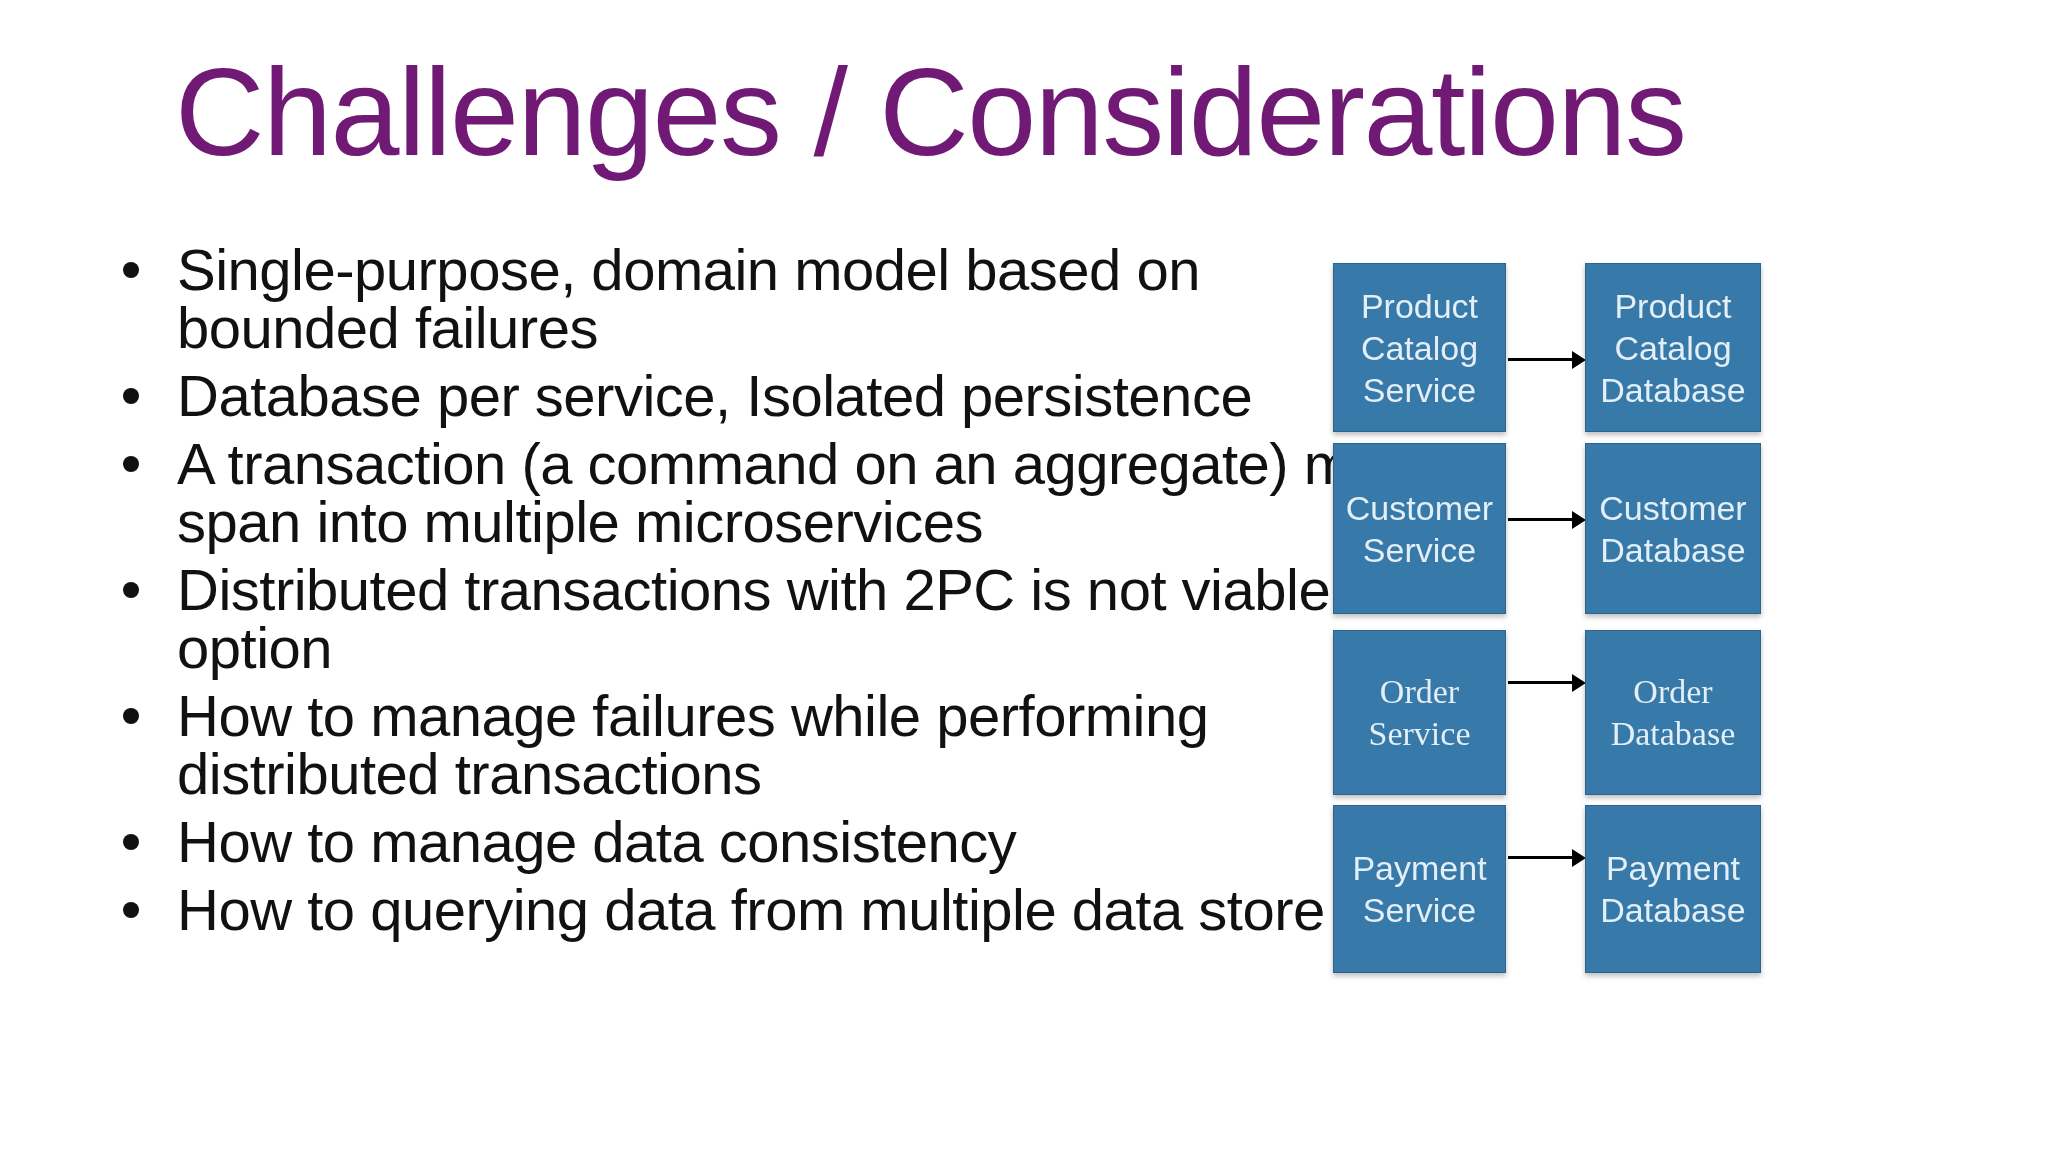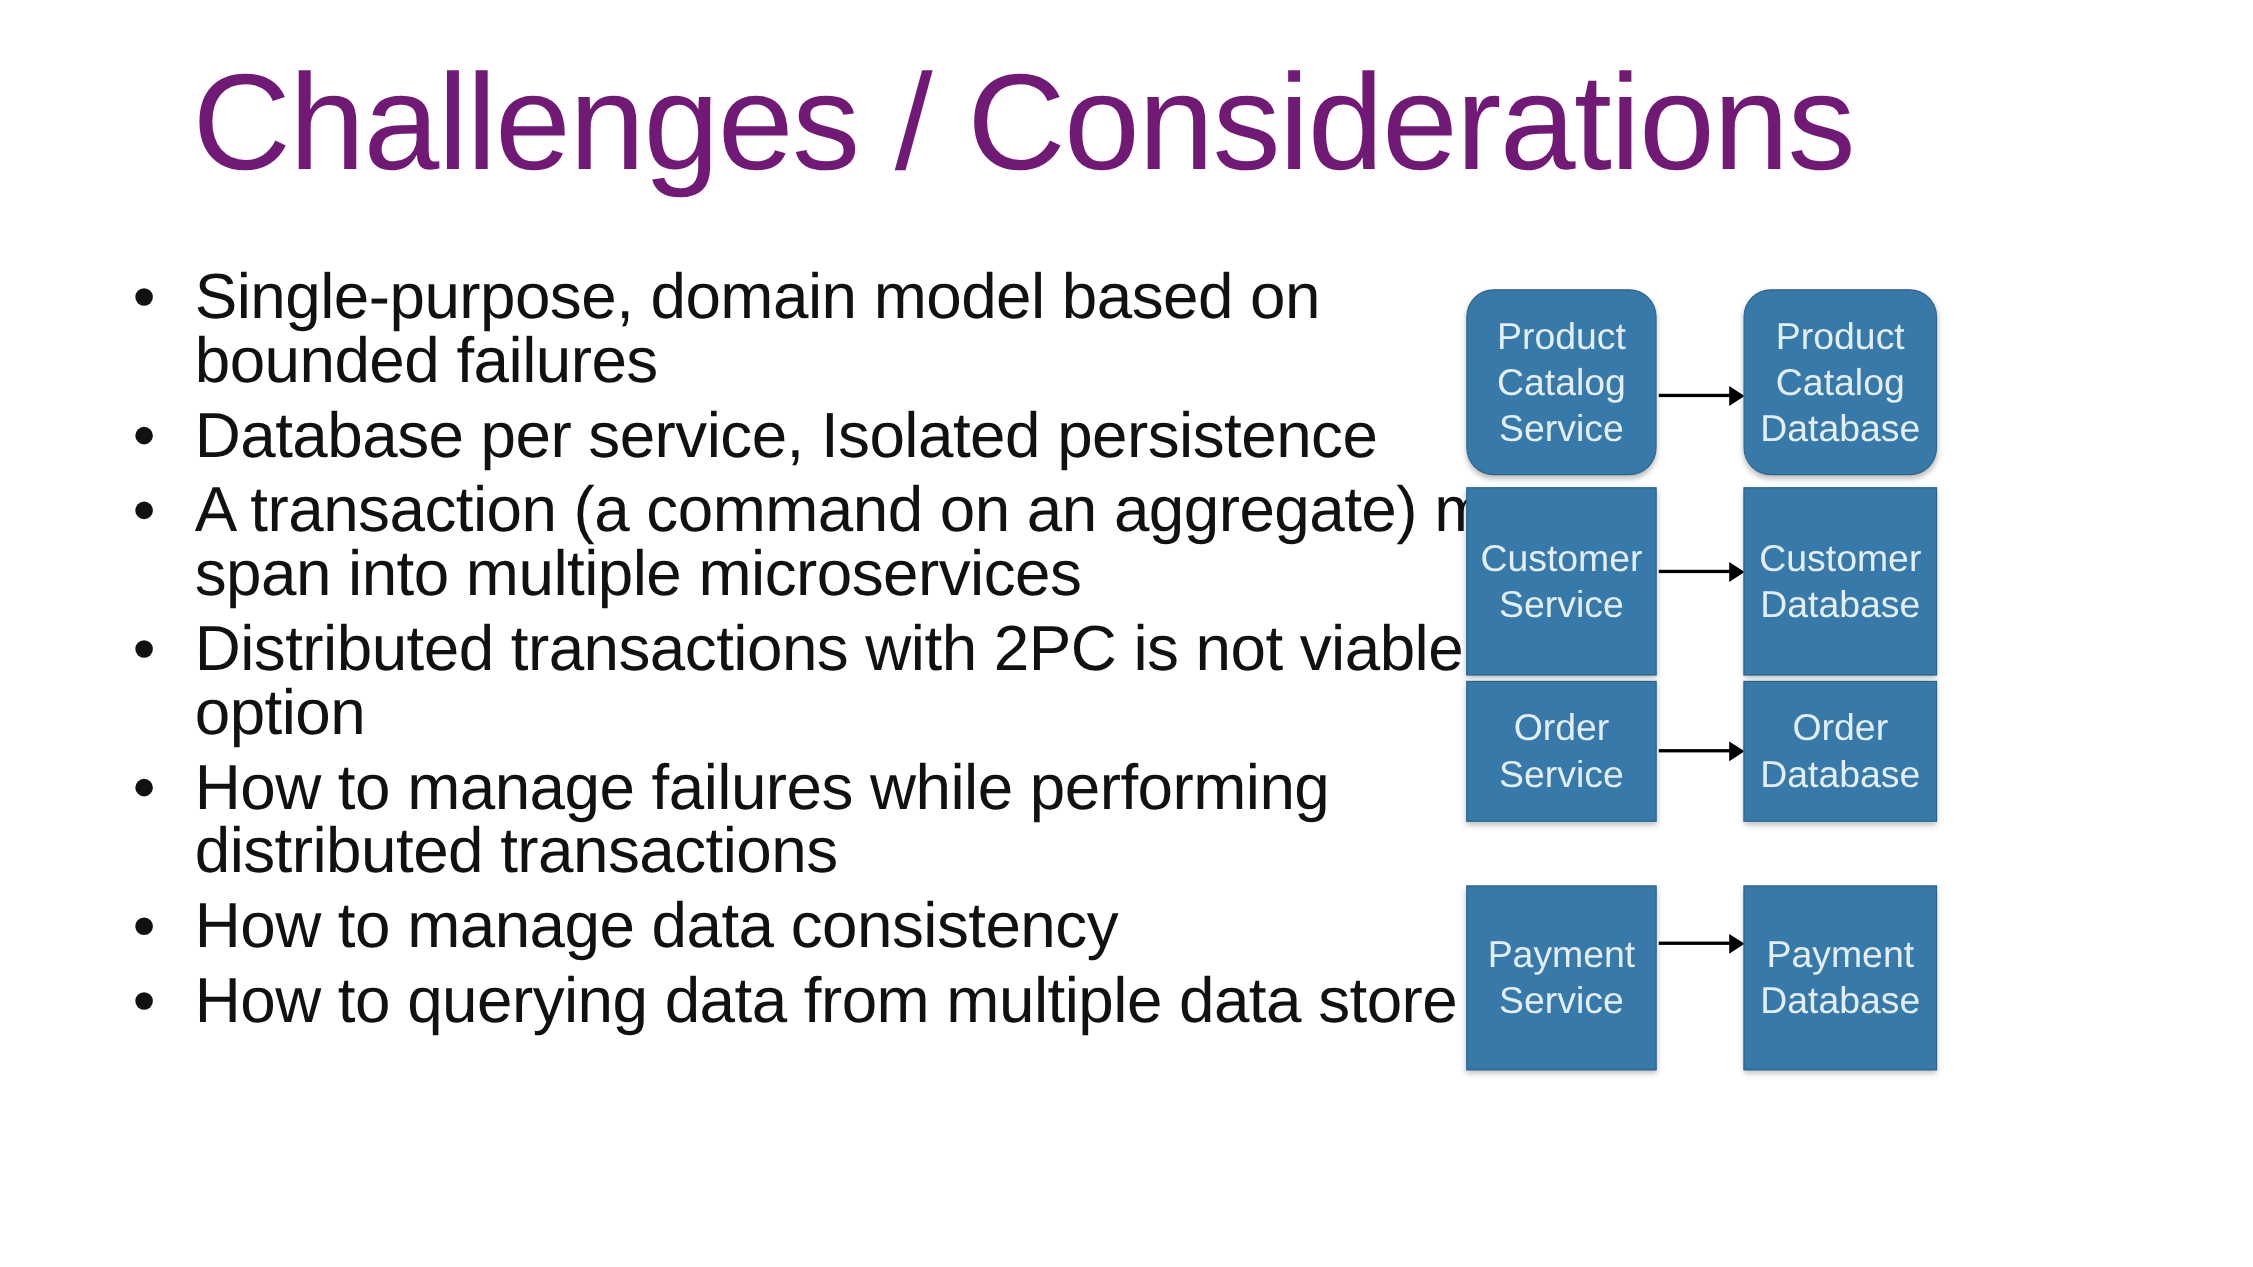--- a/index.html
+++ b/index.html
@@ -76,23 +76,23 @@
     white-space: pre-line;
     background: #3779a8;
     border: 1px solid #2c648c;
     box-shadow: 0 3px 5px rgba(70, 70, 70, 0.35);
     color: #e3eef6;
     font-size: 34px;
     line-height: 42px;
   }
   .svc { left: 0; width: 173px; }
   .db  { left: 252px; width: 176px; }
-  .r1 { top: 0;     height: 169px; border-radius: 25px; }
+  .r1 { top: 0;     height: 169px; }
   .r2 { top: 180px; height: 171px; }
-  .r3 { top: 356px; height: 128px; }
+  .r3 { top: 367px; height: 165px; font-family: Liberation Serif, serif; }
   .r4 { top: 542px; height: 168px; }
 
   .arrow {
     position: absolute;
     left: 175px;
     width: 78px;
     height: 18px;
   }
   .a1 { top: 88px; }
   .a2 { top: 248px; }

